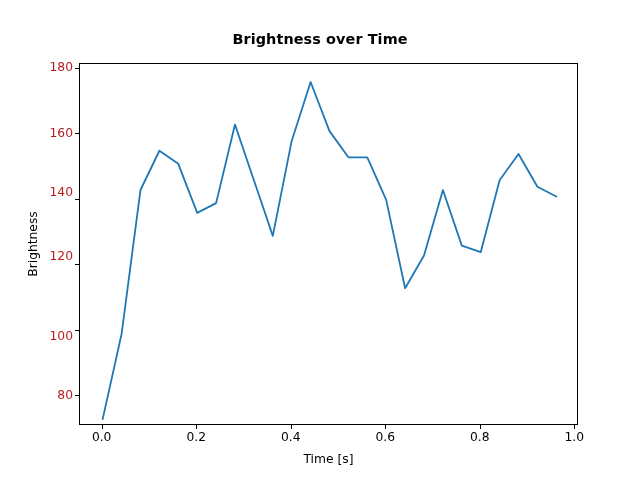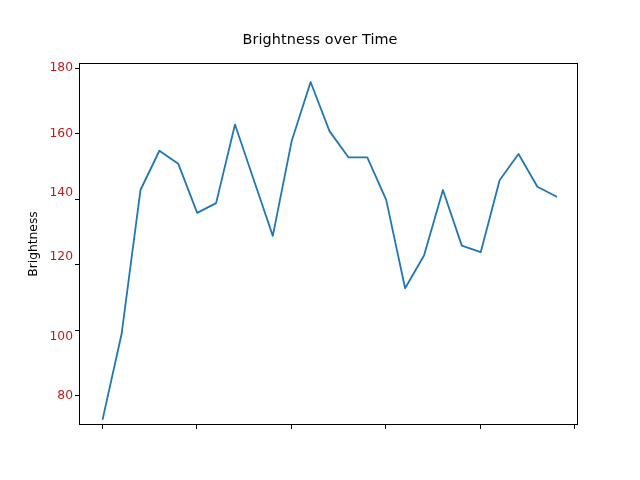--- a/index.html
+++ b/index.html
@@ -9,20 +9,21 @@
     font-family:"DejaVu Sans", sans-serif;
     overflow:hidden;
   }
   #figure{position:relative;width:640px;height:480px;background:#ffffff;}
 
   #chart-title{
     position:absolute;left:0;top:31px;width:640px;
     text-align:center;
     font-size:14.4px;color:#000000;
     letter-spacing:0.1px;
+    font-weight:bold;
   }
 
   
   #axes{
     position:absolute;left:79px;top:63px;
     width:499px;height:362px;
     border:1.1px solid #000000;
     box-sizing:border-box;
     background:transparent;
   }
@@ -65,36 +66,45 @@
   }
 </style>
 </head>
 <body>
 
 <div id="figure">
 
   <div id="chart-title">Brightness over Time</div>
 
   <div id="ylabel">Brightness</div>
+  <div id="xlabel">Time [s]</div>
 
   <div id="ytick-wrap">
       <div class="ytick-label" style="top: 325.715px;">80</div>
       <div class="ytick-label" style="top: 267px;">100</div>
       <div class="ytick-label" style="top: 187px;">120</div>
       <div class="ytick-label" style="top: 123px;">140</div>
       <div class="ytick-label" style="top: 63.8707px;">160</div>
       <div class="ytick-label" style="top: -1.59042px;">180</div>
     </div>
   <div id="ytick-marks">
       <div class="ytick-mark" style="top: 332.22px;"></div>
       <div class="ytick-mark" style="top: 266.75px;"></div>
       <div class="ytick-mark" style="top: 201.29px;"></div>
       <div class="ytick-mark" style="top: 135.83px;"></div>
       <div class="ytick-mark" style="top: 70.37px;"></div>
       <div class="ytick-mark" style="top: 4.91px;"></div>
+    </div>
+  <div id="xtick-wrap">
+      <div class="xtick-label" style="left: 22.68px;">0.0</div>
+      <div class="xtick-label" style="left: 117.19px;">0.2</div>
+      <div class="xtick-label" style="left: 211.7px;">0.4</div>
+      <div class="xtick-label" style="left: 306.2px;">0.6</div>
+      <div class="xtick-label" style="left: 400.71px;">0.8</div>
+      <div class="xtick-label" style="left: 495.22px;">1.0</div>
     </div>
   <div id="xtick-marks">
       <div class="xtick-mark" style="left: 22.68px;"></div>
       <div class="xtick-mark" style="left: 117.19px;"></div>
       <div class="xtick-mark" style="left: 211.7px;"></div>
       <div class="xtick-mark" style="left: 306.2px;"></div>
       <div class="xtick-mark" style="left: 400.71px;"></div>
       <div class="xtick-mark" style="left: 495.22px;"></div>
     </div>
 

